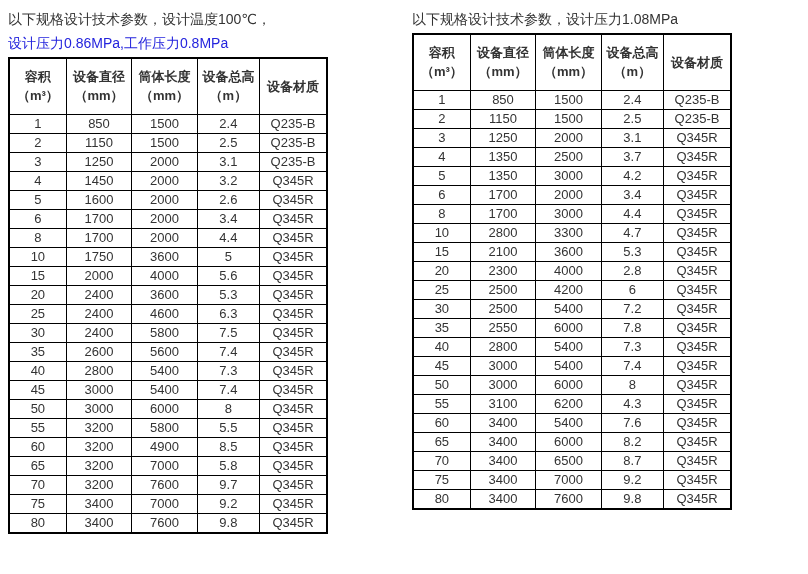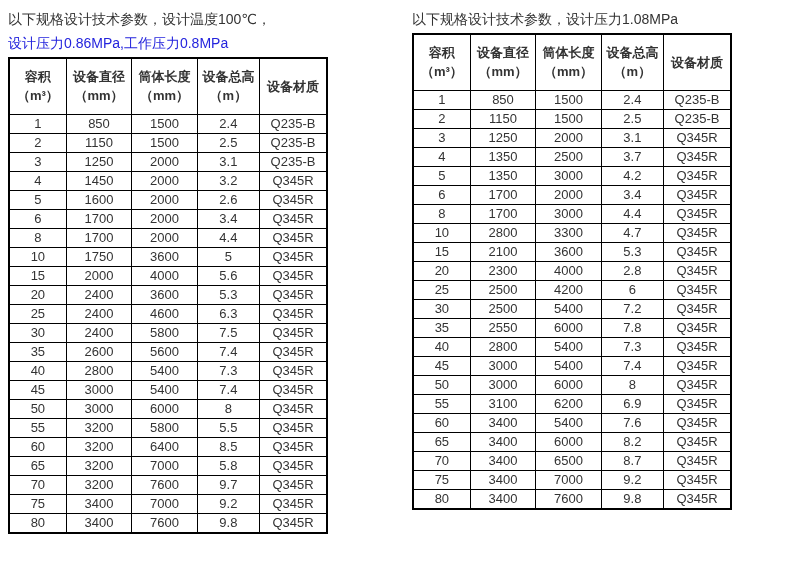--- a/index.html
+++ b/index.html
@@ -211,21 +211,21 @@
             <tr>
               <td>55</td>
               <td>3200</td>
               <td>5800</td>
               <td>5.5</td>
               <td>Q345R</td>
             </tr>
             <tr>
               <td>60</td>
               <td>3200</td>
-              <td>6400</td>
+              <td>4900</td>
               <td>8.5</td>
               <td>Q345R</td>
             </tr>
             <tr>
               <td>65</td>
               <td>3200</td>
               <td>7000</td>
               <td>5.8</td>
               <td>Q345R</td>
             </tr>
@@ -383,21 +383,21 @@
               <td>50</td>
               <td>3000</td>
               <td>6000</td>
               <td>8</td>
               <td>Q345R</td>
             </tr>
             <tr>
               <td>55</td>
               <td>3100</td>
               <td>6200</td>
-              <td>6.9</td>
+              <td>4.3</td>
               <td>Q345R</td>
             </tr>
             <tr>
               <td>60</td>
               <td>3400</td>
               <td>5400</td>
               <td>7.6</td>
               <td>Q345R</td>
             </tr>
             <tr>

